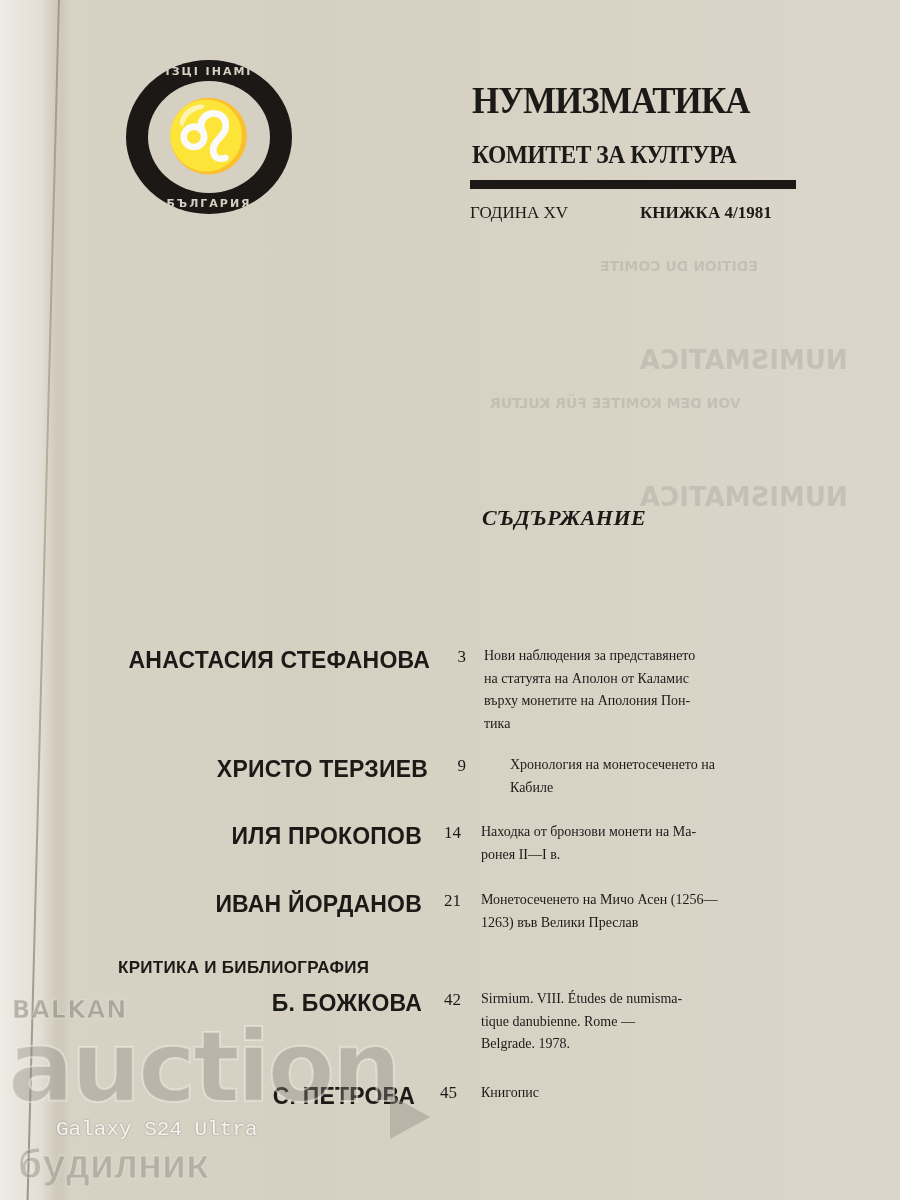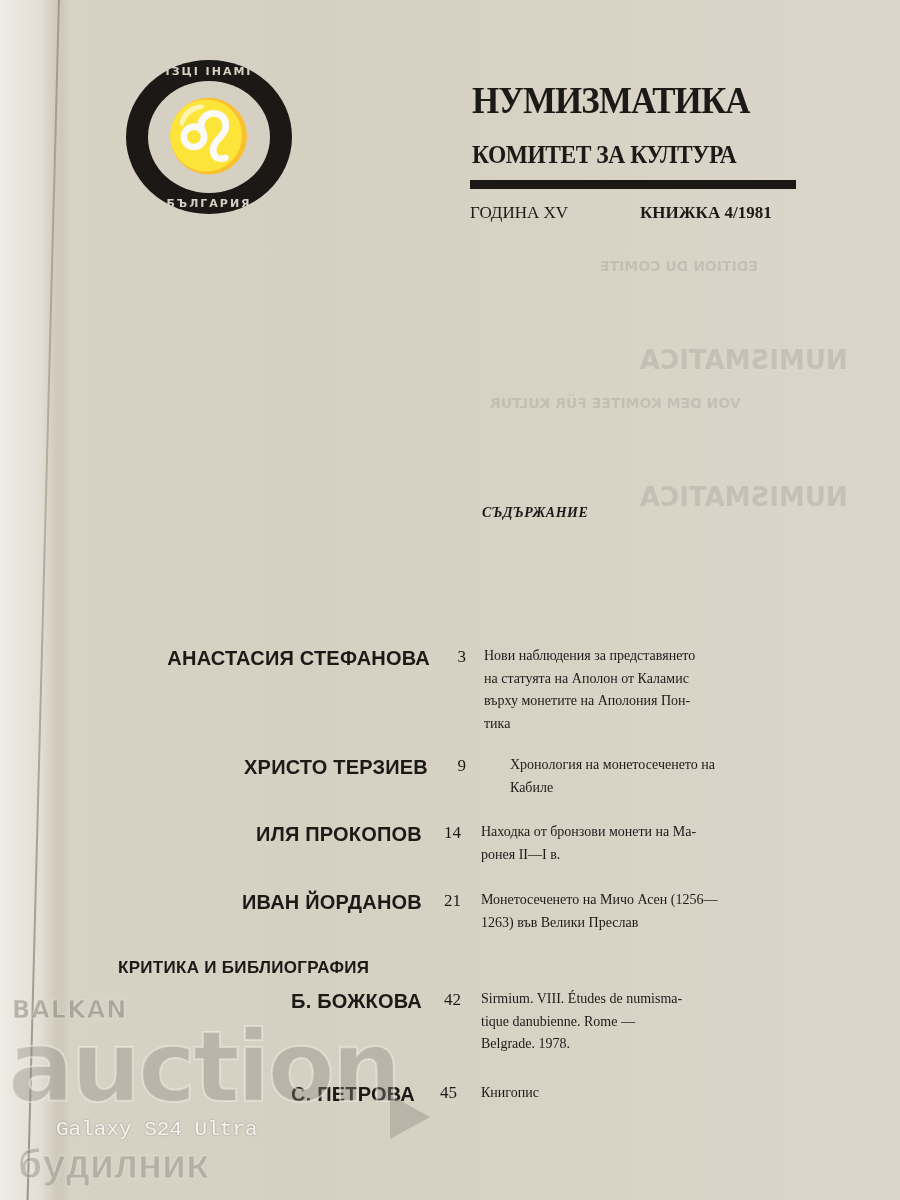--- a/index.html
+++ b/index.html
@@ -52,24 +52,24 @@
   .issue-year {
     position:absolute; left:470px; top:203px; font-size:17px; font-weight:normal;
   }
   .issue-number {
     position:absolute; left:640px; top:203px; font-size:17px; font-weight:bold;
   }
 
   
   .contents-heading {
     position:absolute; left:482px; top:505px;
-    font-size:14px; font-weight:bold; font-style:italic; letter-spacing:0.5px;
+    font-size:22px; font-weight:bold; font-style:italic; letter-spacing:0.5px;
   }
   .toc-author {
-    position:absolute; right:0; font-weight:bold; font-size:20px; white-space:nowrap;
+    position:absolute; right:0; font-weight:bold; font-size:23px; white-space:nowrap;
     font-family:"Liberation Sans Narrow","Liberation Sans", sans-serif; letter-spacing:0.2px;
   }
   .toc-page {
     position:absolute; font-size:17px; white-space:nowrap; text-align:right; width:24px;
   }
   .toc-title {
     position:absolute; font-size:14px; line-height:22.5px; width:335px; white-space:pre-line;
   }
   .section-heading {
     position:absolute; left:118px; top:958px; font-size:17px; font-weight:bold;

